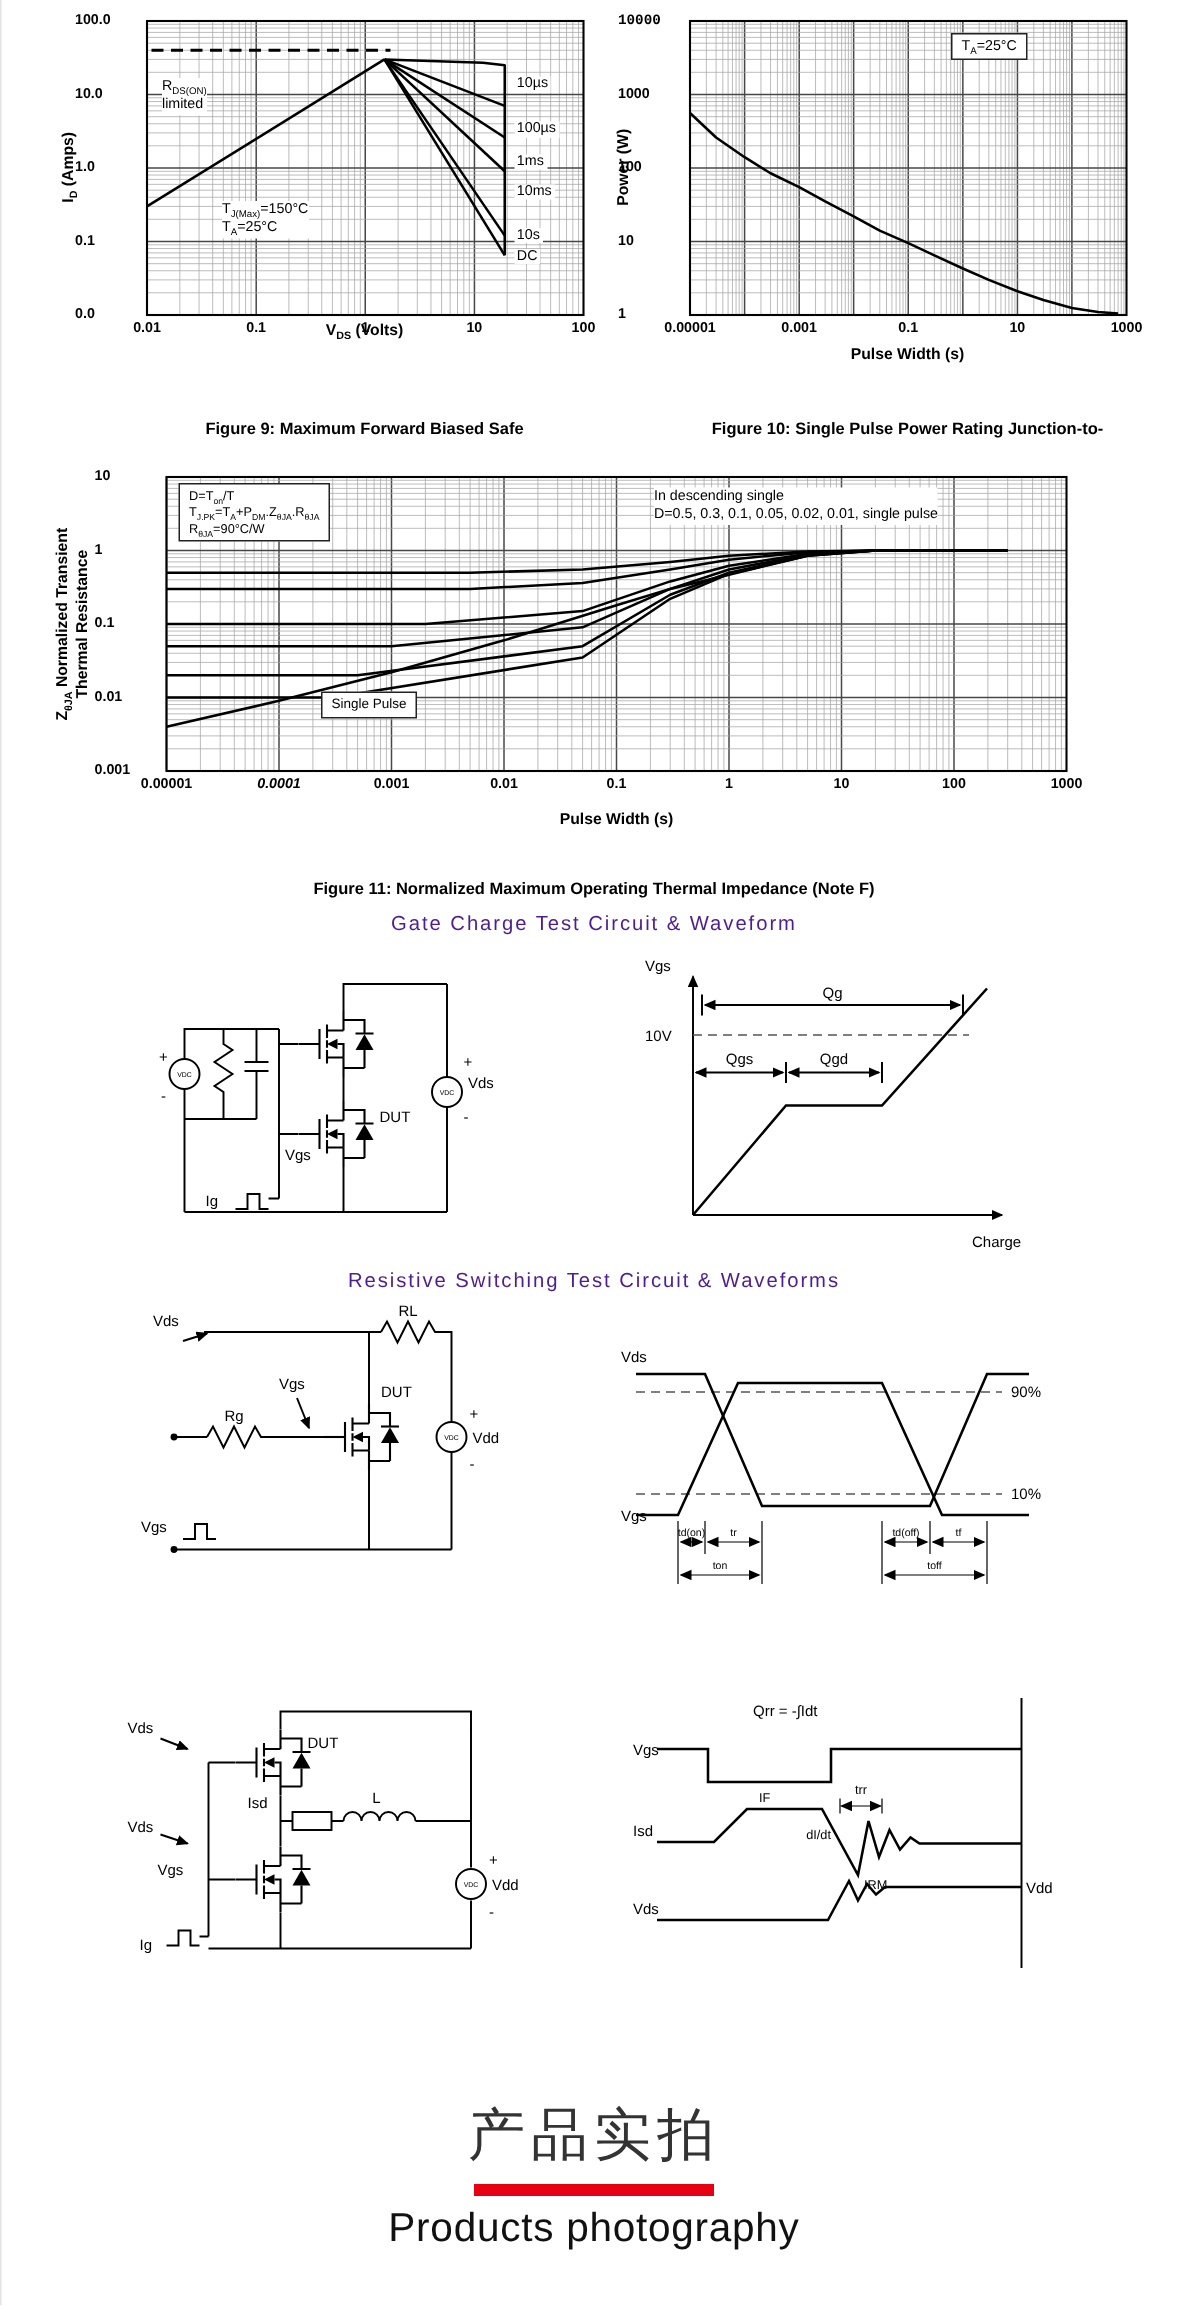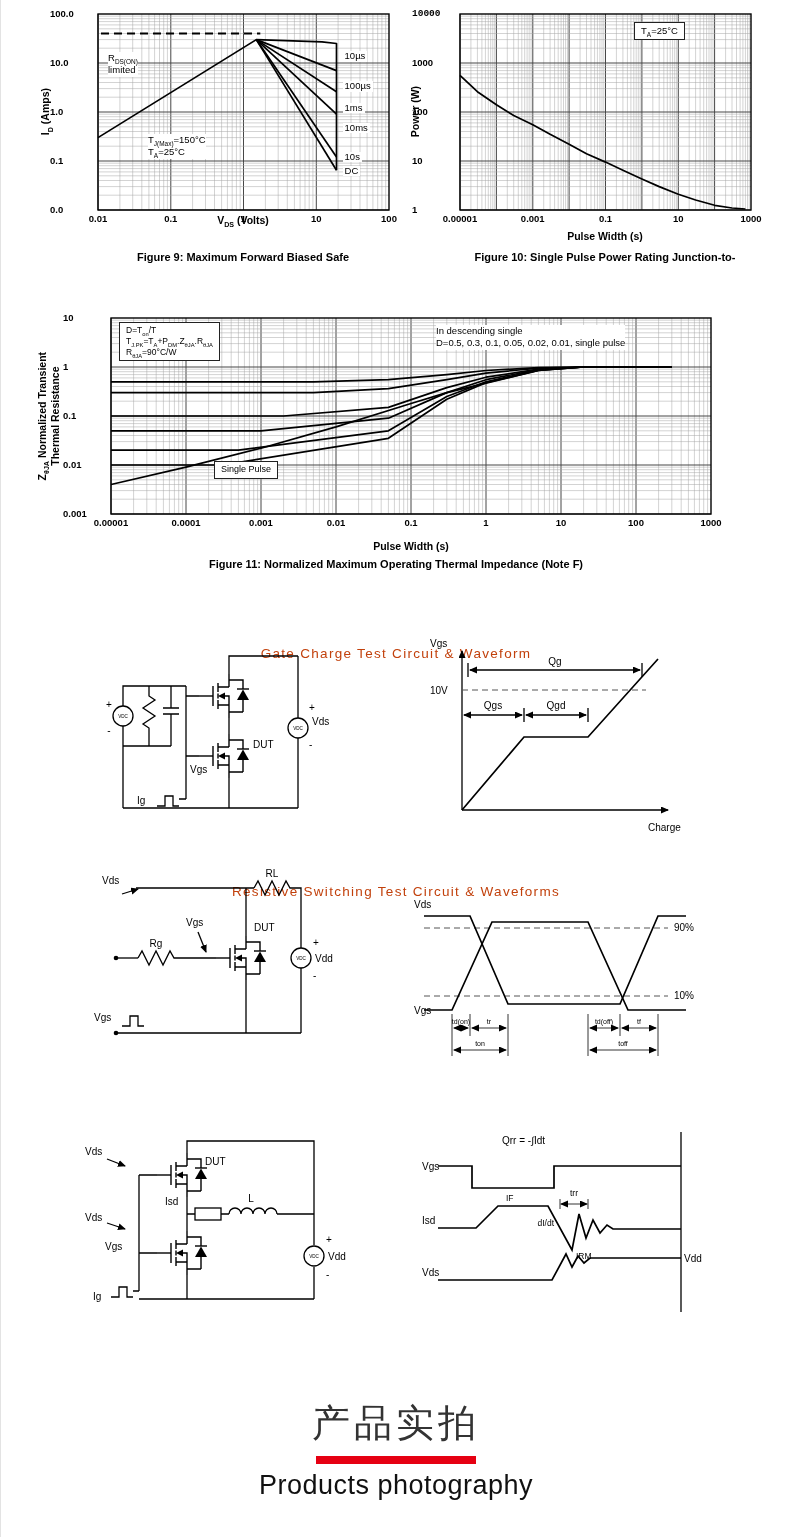--- a/index.html
+++ b/index.html
@@ -16,22 +16,22 @@
   .ser{fill:none;stroke:#000;stroke-width:1.7;stroke-linejoin:round;}
   .serdash{stroke-dasharray:8 5;stroke-width:1.9;}
   .xtick{position:absolute;width:50px;text-align:center;font-size:9.5px;font-weight:bold;}
   .ytick{position:absolute;width:44px;font-size:9.5px;font-weight:bold;}
   .clabel{position:absolute;background:#fff;font-size:9.5px;padding:0 2px;line-height:1.1;white-space:nowrap;}
   .ann{position:absolute;background:#fff;line-height:1.3;white-space:nowrap;}
   .annbox{border:1px solid #222;padding:2px 6px;}
   .f95{font-size:9.5px;} .f85{font-size:8.5px;} .f9{font-size:9px;}
   .vlabel{position:absolute;text-align:center;font-weight:bold;font-size:10.5px;transform:rotate(-90deg);line-height:1.25;}
   .xlabel{position:absolute;text-align:center;font-weight:bold;font-size:10.5px;width:200px;}
-  .cap{position:absolute;text-align:center;font-weight:bold;font-size:11px;line-height:1.4;}
-  .sect{position:absolute;width:790px;text-align:center;font-size:13.5px;letter-spacing:1.3px;color:#c2410c;margin-top:38px;}
+  .cap{position:absolute;text-align:center;font-weight:bold;font-size:11px;line-height:1.4;margin-top:29px;}
+  .sect{position:absolute;width:790px;text-align:center;font-size:13.5px;letter-spacing:1.3px;color:#4c1d95;}
   sub{font-size:0.68em;line-height:0;}
   
   .w{fill:none;stroke:#000;stroke-width:1.3;}
   .w2{fill:none;stroke:#000;stroke-width:1.7;}
   .wd{fill:none;stroke:#555;stroke-width:1;stroke-dasharray:6 4;}
   .thin{fill:none;stroke:#000;stroke-width:0.8;}
   .boxw{fill:#fff;stroke:#000;stroke-width:1.3;}
   .dot{fill:#000;stroke:none;}
   .circ text{font-size:10px;fill:#000;}
   .circ .vdc{font-size:4.6px;}
@@ -444,21 +444,21 @@
       <div><span>D=T</span><sub>on</sub><span>/T</span></div>
       <div><span>T</span><sub>J.PK</sub><span>=T</span><sub>A</sub><span>+P</span><sub>DM</sub><span>.Z</span><sub>θJA</sub><span>.R</span><sub>θJA</sub></div>
       <div><span>R</span><sub>θJA</sub><span>=90°C/W</span></div>
     </div>
     <div class="ann f95" style="left:325px;top:7px">
       <div>In descending single</div>
       <div>D=0.5, 0.3, 0.1, 0.05, 0.02, 0.01, single pulse</div>
     </div>
     <div class="ann annbox f9" style="left:103px;top:143px">Single Pulse</div>
   <div class="xtick" style="left: -25px; top: 199px;">0.00001</div>
-      <div class="xtick" style="left: 50px; top: 199px;">0.0001</div>
+      <div class="xtick" style="left: 50px; top: 199px; font-style: italic;">0.0001</div>
       <div class="xtick" style="left: 125px; top: 199px;">0.001</div>
       <div class="xtick" style="left: 200px; top: 199px;">0.01</div>
       <div class="xtick" style="left: 275px; top: 199px;">0.1</div>
       <div class="xtick" style="left: 350px; top: 199px;">1</div>
       <div class="xtick" style="left: 425px; top: 199px;">10</div>
       <div class="xtick" style="left: 500px; top: 199px;">100</div>
       <div class="xtick" style="left: 575px; top: 199px;">1000</div>
       <div class="ytick" style="left: -48px; top: -6px;">10</div>
       <div class="ytick" style="left: -48px; top: 43px;">1</div>
       <div class="ytick" style="left: -48px; top: 92px;">0.1</div>

